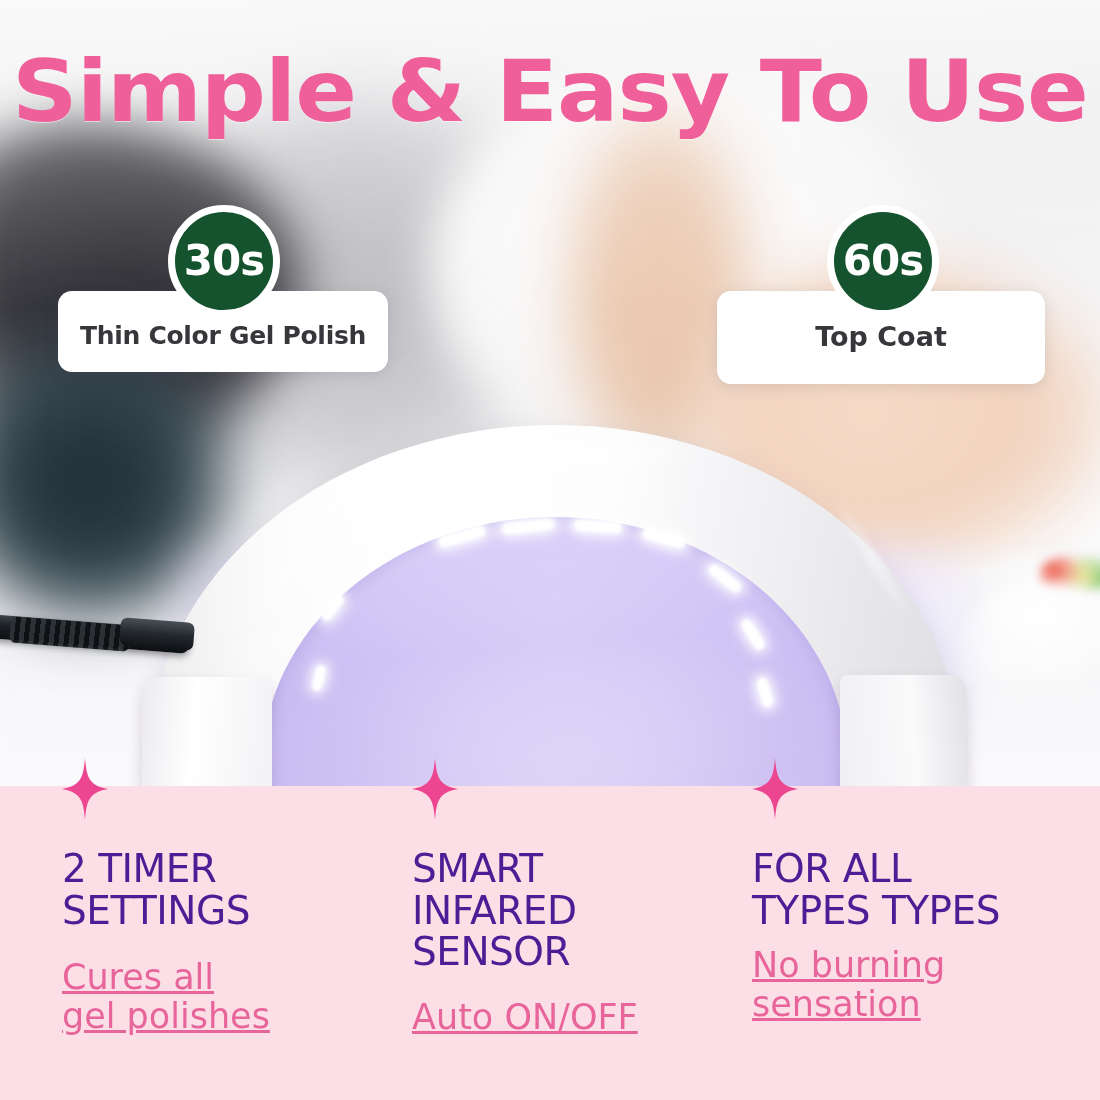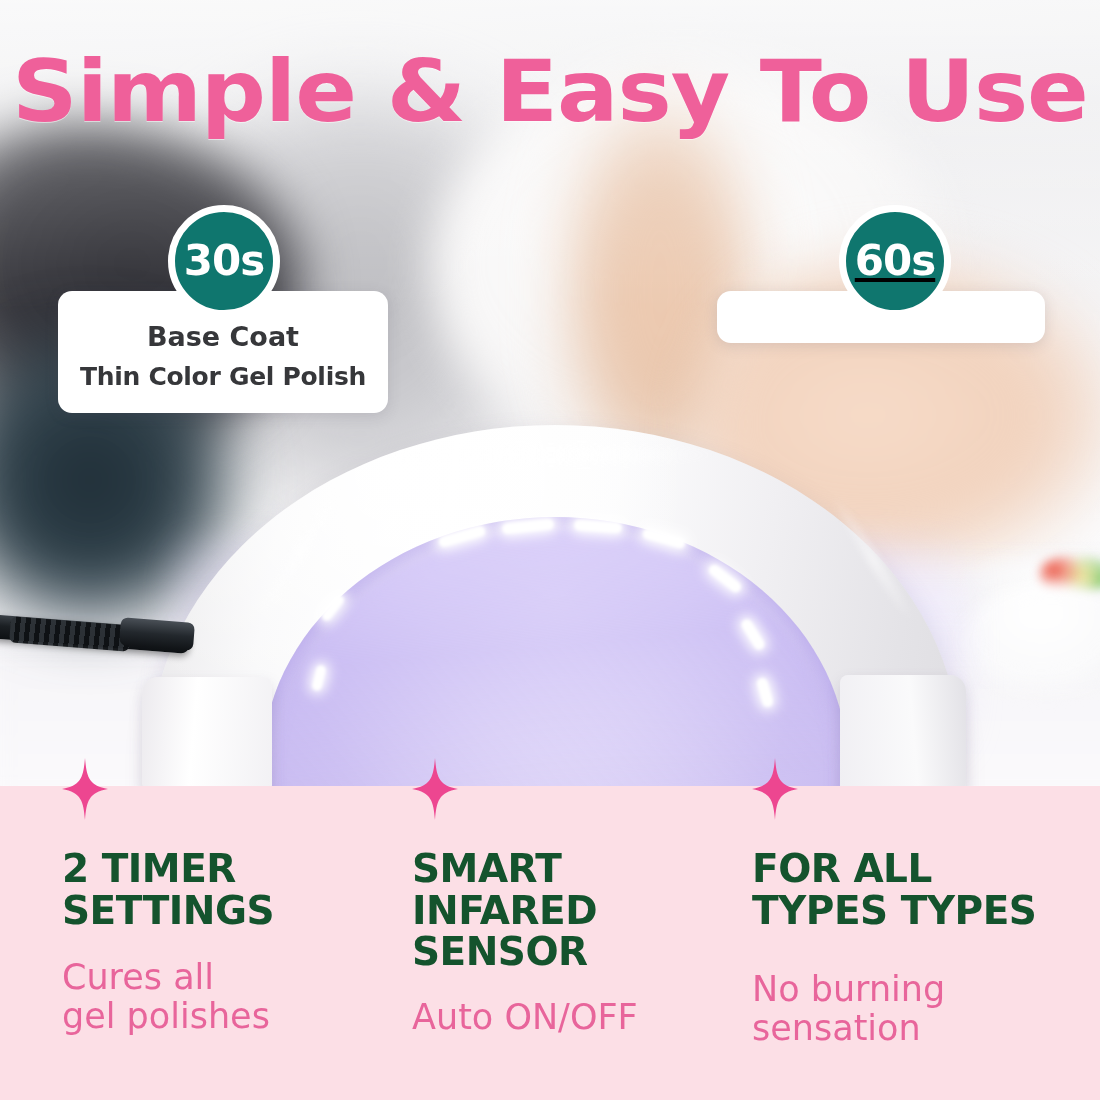--- a/index.html
+++ b/index.html
@@ -287,30 +287,30 @@
   .badge-group { position: absolute; }
   .badge-group.left  { left: 58px;  top: 205px; }
   .badge-group.right { left: 717px; top: 205px; }
 
   .badge-circle {
     position: absolute;
     top: 0;
     width: 112px;
     height: 112px;
     border-radius: 50%;
-    background: #0f766e;
+    background: #14532d;
     border: 7px solid #ffffff;
     box-sizing: border-box;
     z-index: 3;
     display: flex;
     align-items: center;
     justify-content: center;
   }
   .badge-group.left  .badge-circle { left: 110px; }
-  .badge-group.right .badge-circle { left: 122px; text-decoration: underline; }
+  .badge-group.right .badge-circle { left: 110px; }
   .badge-circle span {
     font-family: "DejaVu Sans", sans-serif;
     font-weight: 700;
     font-size: 42px;
     color: #ffffff;
     letter-spacing: -1px;
     line-height: 1;
   }
   .badge-card {
     position: absolute;
@@ -369,40 +369,41 @@
     left: 0px;
     width: 46px;
     height: 62px;
     overflow: visible;
   }
   .feat-title {
     position: absolute;
     top: 62px;
     left: 0;
     font-family: "DejaVu Sans", sans-serif;
-    font-weight: 700;
+    font-weight: 400;
     font-size: 39px;
     line-height: 1.07;
     letter-spacing: -0.5px;
-    color: #14532d;
+    color: #4c1d95;
     white-space: pre-line;
   }
   .feat-sub {
     position: absolute;
     left: 0;
     font-family: "DejaVu Sans", sans-serif;
     font-weight: 400;
     font-size: 35px;
     line-height: 1.12;
     color: #e8659b;
     white-space: pre-line;
+    text-decoration: underline;
   }
   .feature.f0 .feat-sub { top: 172px; }
   .feature.f1 .feat-sub { top: 212px; text-align: right; }
-  .feature.f2 .feat-sub { top: 184px; }
+  .feature.f2 .feat-sub { top: 160px; }
 </style>
 </head>
 <body>
 
 <div class="page">
 
   <div class="photo">
     <div class="bg-blob bg-gray-mid"></div>
     <div class="bg-blob bg-white-coat"></div>
     <div class="bg-blob bg-skin-arm"></div>
@@ -469,30 +470,30 @@
     <div class="photo-veil"></div>
   </div>
 
   <div class="title">Simple &amp; Easy To Use</div>
 
   <div class="badge-group left">
     <div class="badge-circle">
       <span>30s</span>
     </div>
     <div class="badge-card">
-      <div class="badge-line1">Base Coat</div>
       <div class="badge-line2">Thin Color Gel Polish</div>
     </div>
   </div>
 
   <div class="badge-group right">
     <div class="badge-circle">
       <span>60s</span>
     </div>
     <div class="badge-card">
+      <div class="badge-line1">Top Coat</div>
     </div>
   </div>
 
   <div class="band"></div>
 
   <div class="features">
 
     <div class="feature f0">
       <div class="sparkle">
         <svg width="46" height="62" viewBox="0 0 46 62" xmlns="http://www.w3.org/2000/svg">

